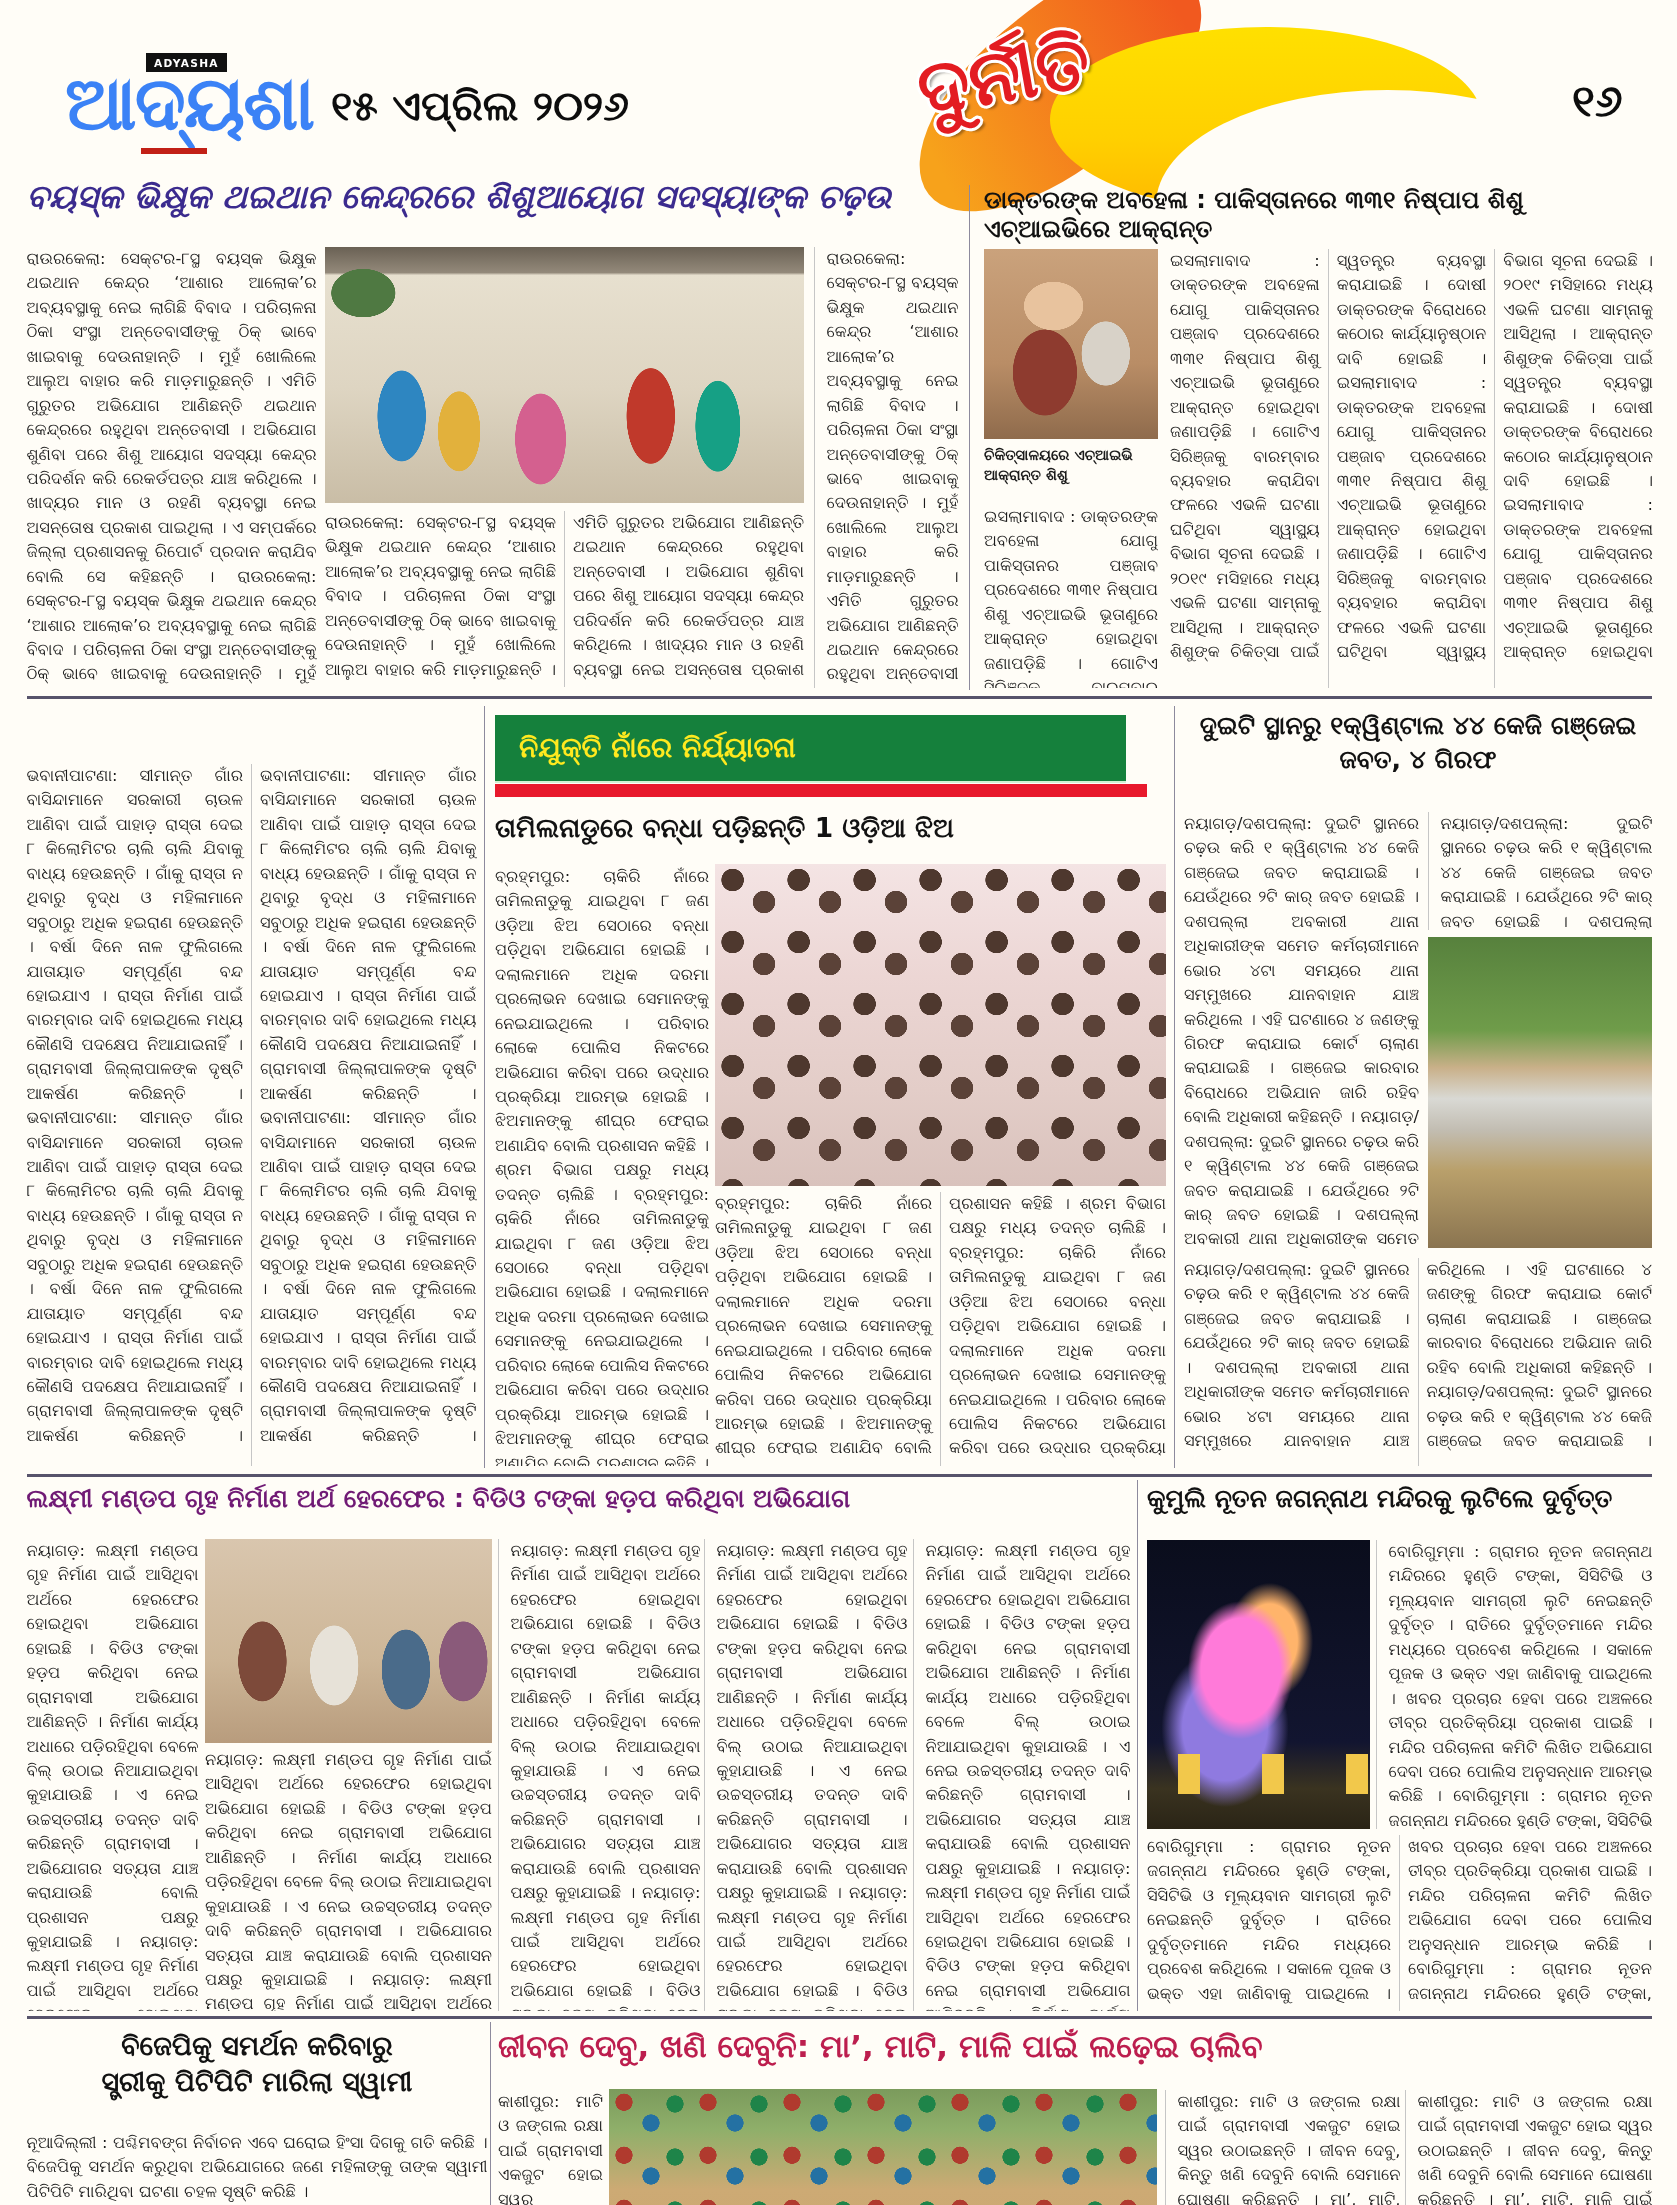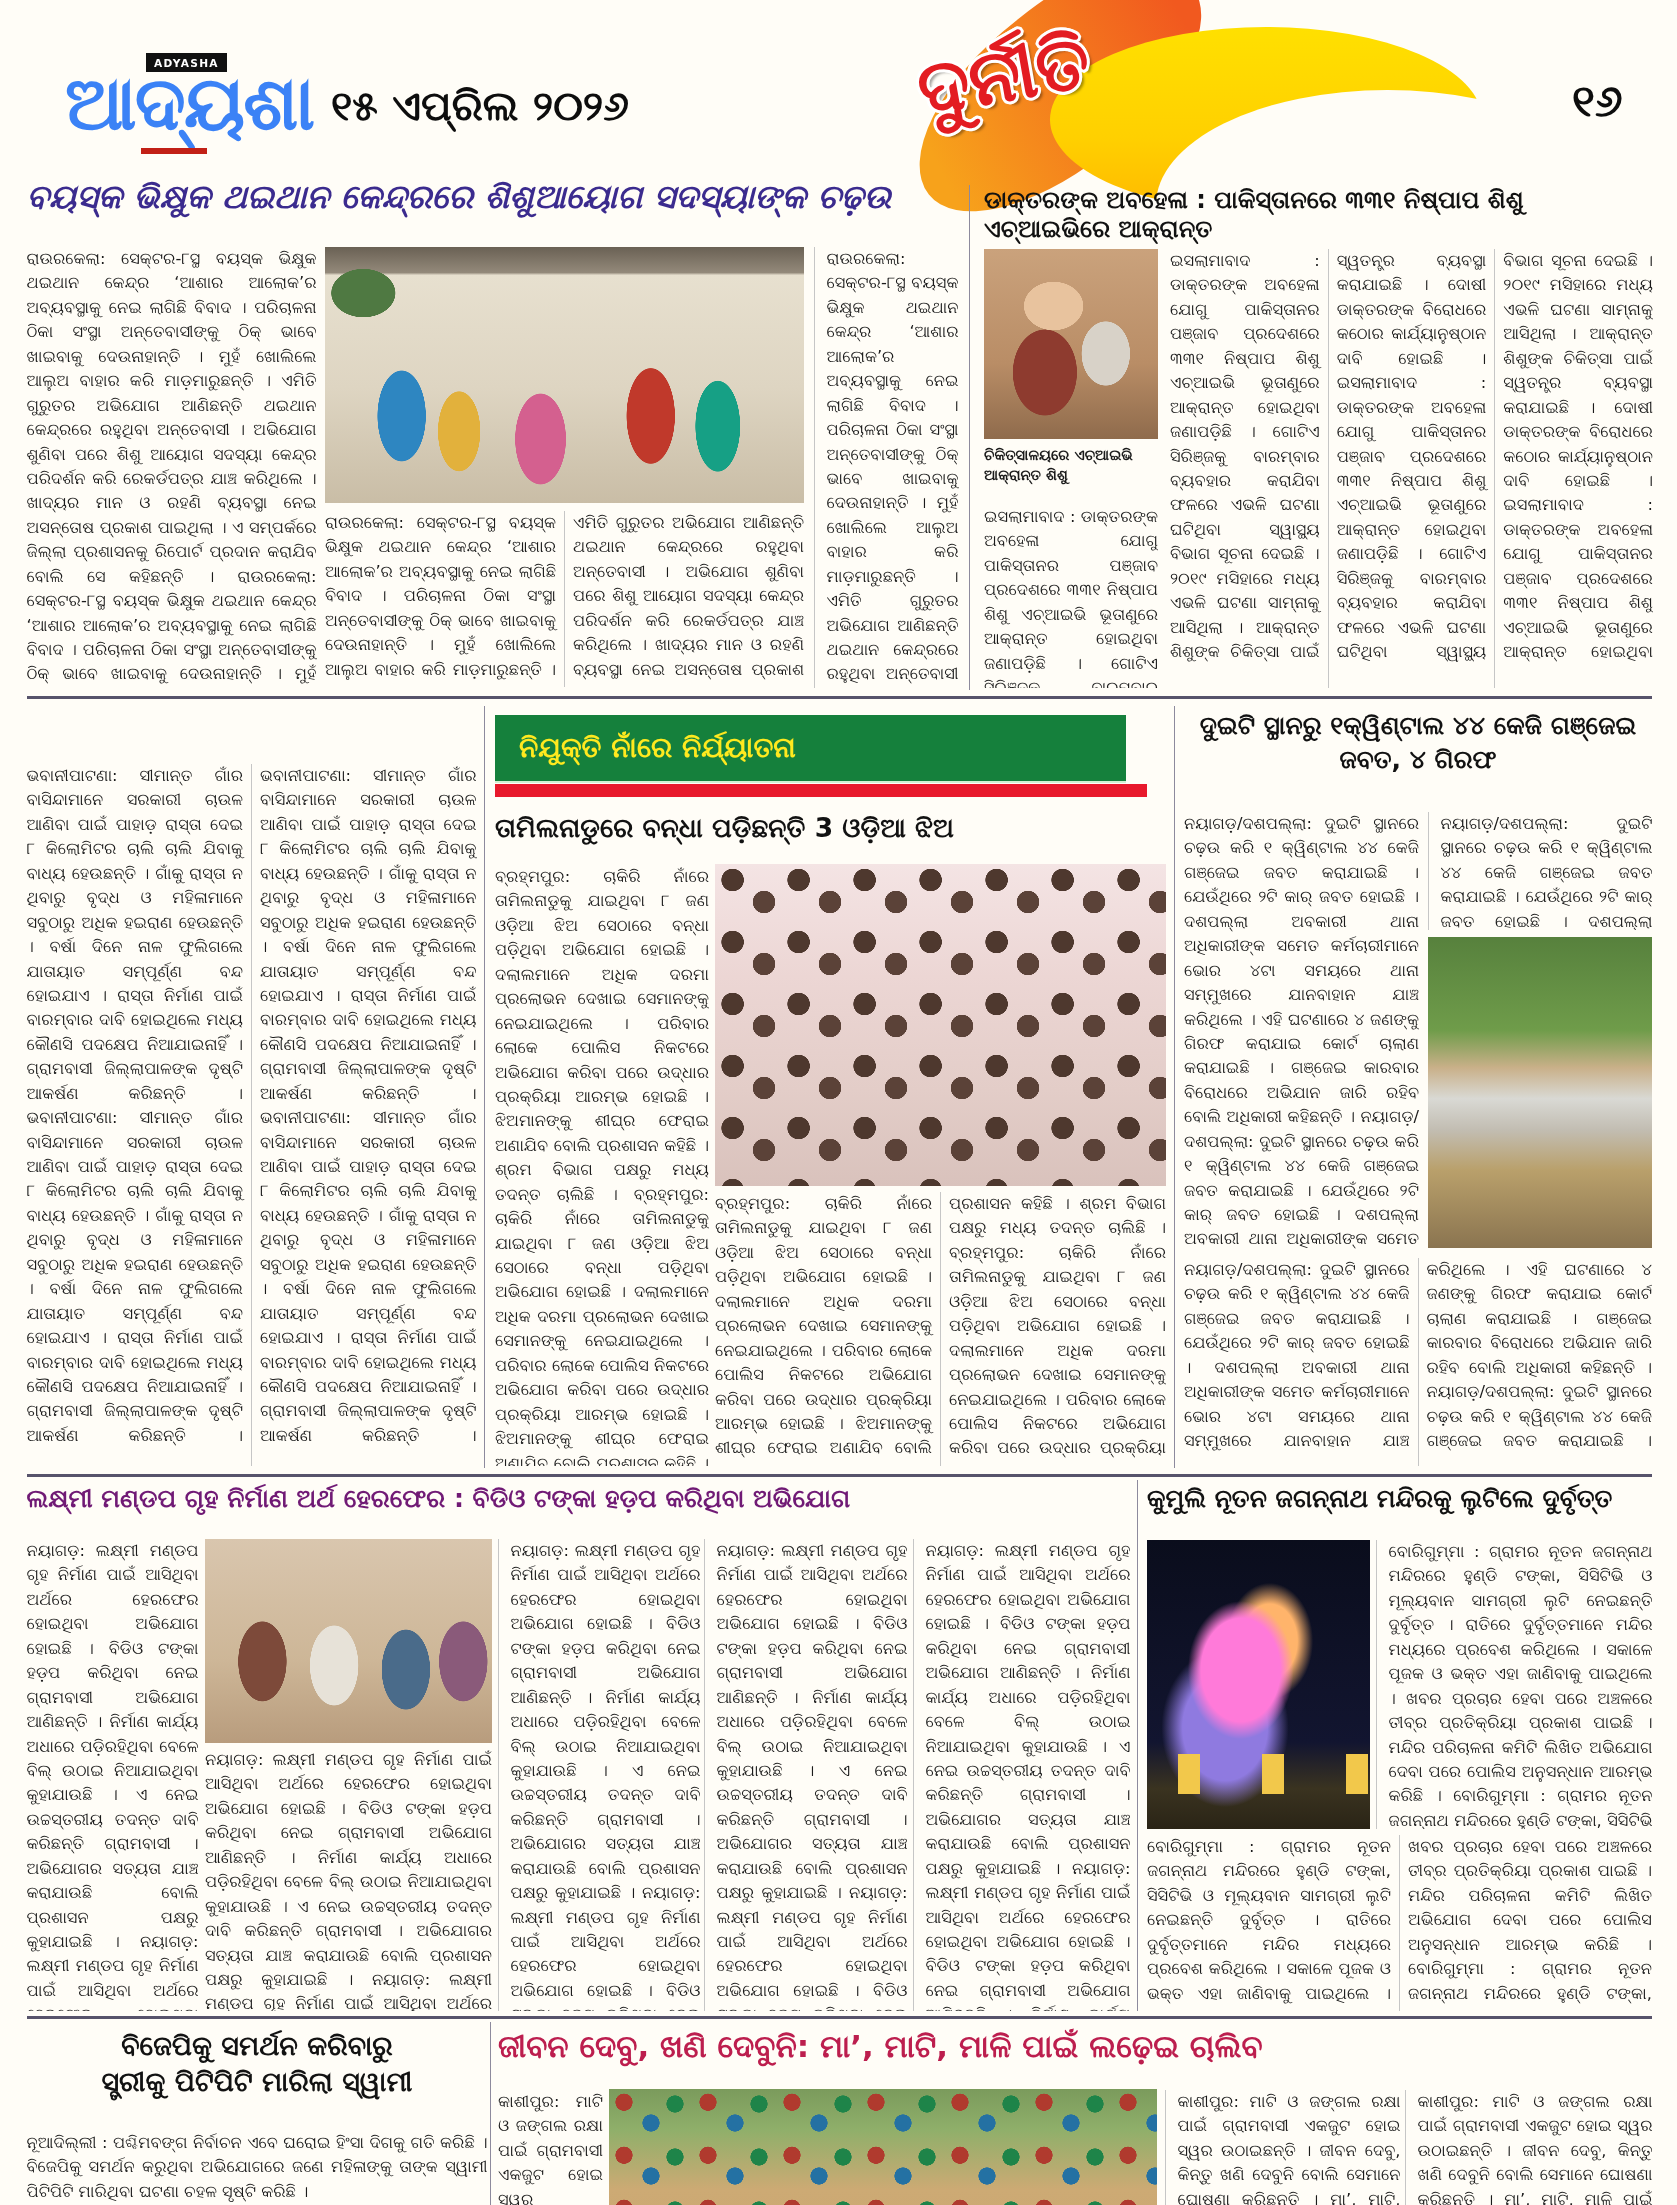--- a/index.html
+++ b/index.html
@@ -116,21 +116,21 @@
 
   <div class="abs hdiv" style="left:26.5px;top:696px;width:1625px;"></div>
 
   <div class="abs bt c2" style="left:26.5px;top:764px;width:450px;height:702px;">ଭବାନୀପାଟଣା: ସୀମାନ୍ତ ଗାଁର ବାସିନ୍ଦାମାନେ ସରକାରୀ ଚାଉଳ ଆଣିବା ପାଇଁ ପାହାଡ଼ ରାସ୍ତା ଦେଇ ୮ କିଲୋମିଟର ଚାଲି ଚାଲି ଯିବାକୁ ବାଧ୍ୟ ହେଉଛନ୍ତି । ଗାଁକୁ ରାସ୍ତା ନ ଥିବାରୁ ବୃଦ୍ଧ ଓ ମହିଳାମାନେ ସବୁଠାରୁ ଅଧିକ ହଇରାଣ ହେଉଛନ୍ତି । ବର୍ଷା ଦିନେ ନାଳ ଫୁଲିଗଲେ ଯାତାୟାତ ସମ୍ପୂର୍ଣ୍ଣ ବନ୍ଦ ହୋଇଯାଏ । ରାସ୍ତା ନିର୍ମାଣ ପାଇଁ ବାରମ୍ବାର ଦାବି ହୋଇଥିଲେ ମଧ୍ୟ କୌଣସି ପଦକ୍ଷେପ ନିଆଯାଇନାହିଁ । ଗ୍ରାମବାସୀ ଜିଲ୍ଲାପାଳଙ୍କ ଦୃଷ୍ଟି ଆକର୍ଷଣ କରିଛନ୍ତି । ଭବାନୀପାଟଣା: ସୀମାନ୍ତ ଗାଁର ବାସିନ୍ଦାମାନେ ସରକାରୀ ଚାଉଳ ଆଣିବା ପାଇଁ ପାହାଡ଼ ରାସ୍ତା ଦେଇ ୮ କିଲୋମିଟର ଚାଲି ଚାଲି ଯିବାକୁ ବାଧ୍ୟ ହେଉଛନ୍ତି । ଗାଁକୁ ରାସ୍ତା ନ ଥିବାରୁ ବୃଦ୍ଧ ଓ ମହିଳାମାନେ ସବୁଠାରୁ ଅଧିକ ହଇରାଣ ହେଉଛନ୍ତି । ବର୍ଷା ଦିନେ ନାଳ ଫୁଲିଗଲେ ଯାତାୟାତ ସମ୍ପୂର୍ଣ୍ଣ ବନ୍ଦ ହୋଇଯାଏ । ରାସ୍ତା ନିର୍ମାଣ ପାଇଁ ବାରମ୍ବାର ଦାବି ହୋଇଥିଲେ ମଧ୍ୟ କୌଣସି ପଦକ୍ଷେପ ନିଆଯାଇନାହିଁ । ଗ୍ରାମବାସୀ ଜିଲ୍ଲାପାଳଙ୍କ ଦୃଷ୍ଟି ଆକର୍ଷଣ କରିଛନ୍ତି । ଭବାନୀପାଟଣା: ସୀମାନ୍ତ ଗାଁର ବାସିନ୍ଦାମାନେ ସରକାରୀ ଚାଉଳ ଆଣିବା ପାଇଁ ପାହାଡ଼ ରାସ୍ତା ଦେଇ ୮ କିଲୋମିଟର ଚାଲି ଚାଲି ଯିବାକୁ ବାଧ୍ୟ ହେଉଛନ୍ତି । ଗାଁକୁ ରାସ୍ତା ନ ଥିବାରୁ ବୃଦ୍ଧ ଓ ମହିଳାମାନେ ସବୁଠାରୁ ଅଧିକ ହଇରାଣ ହେଉଛନ୍ତି । ବର୍ଷା ଦିନେ ନାଳ ଫୁଲିଗଲେ ଯାତାୟାତ ସମ୍ପୂର୍ଣ୍ଣ ବନ୍ଦ ହୋଇଯାଏ । ରାସ୍ତା ନିର୍ମାଣ ପାଇଁ ବାରମ୍ବାର ଦାବି ହୋଇଥିଲେ ମଧ୍ୟ କୌଣସି ପଦକ୍ଷେପ ନିଆଯାଇନାହିଁ । ଗ୍ରାମବାସୀ ଜିଲ୍ଲାପାଳଙ୍କ ଦୃଷ୍ଟି ଆକର୍ଷଣ କରିଛନ୍ତି । ଭବାନୀପାଟଣା: ସୀମାନ୍ତ ଗାଁର ବାସିନ୍ଦାମାନେ ସରକାରୀ ଚାଉଳ ଆଣିବା ପାଇଁ ପାହାଡ଼ ରାସ୍ତା ଦେଇ ୮ କିଲୋମିଟର ଚାଲି ଚାଲି ଯିବାକୁ ବାଧ୍ୟ ହେଉଛନ୍ତି । ଗାଁକୁ ରାସ୍ତା ନ ଥିବାରୁ ବୃଦ୍ଧ ଓ ମହିଳାମାନେ ସବୁଠାରୁ ଅଧିକ ହଇରାଣ ହେଉଛନ୍ତି । ବର୍ଷା ଦିନେ ନାଳ ଫୁଲିଗଲେ ଯାତାୟାତ ସମ୍ପୂର୍ଣ୍ଣ ବନ୍ଦ ହୋଇଯାଏ । ରାସ୍ତା ନିର୍ମାଣ ପାଇଁ ବାରମ୍ବାର ଦାବି ହୋଇଥିଲେ ମଧ୍ୟ କୌଣସି ପଦକ୍ଷେପ ନିଆଯାଇନାହିଁ । ଗ୍ରାମବାସୀ ଜିଲ୍ଲାପାଳଙ୍କ ଦୃଷ୍ଟି ଆକର୍ଷଣ କରିଛନ୍ତି । ଭବାନୀପାଟଣା: ସୀମାନ୍ତ ଗାଁର ବାସିନ୍ଦାମାନେ ସରକାରୀ ଚାଉଳ ଆଣିବା ପାଇଁ ପାହାଡ଼ ରାସ୍ତା ଦେଇ ୮ କିଲୋମିଟର ଚାଲି ଚାଲି ଯିବାକୁ ବାଧ୍ୟ ହେଉଛନ୍ତି । ଗାଁକୁ ରାସ୍ତା ନ ଥିବାରୁ ବୃଦ୍ଧ ଓ ମହିଳାମାନେ ସବୁଠାରୁ ଅଧିକ ହଇରାଣ ହେଉଛନ୍ତି । ବର୍ଷା ଦିନେ ନାଳ ଫୁଲିଗଲେ ଯାତାୟାତ ସମ୍ପୂର୍ଣ୍ଣ ବନ୍ଦ ହୋଇଯାଏ । ରାସ୍ତା ନିର୍ମାଣ ପାଇଁ ବାରମ୍ବାର ଦାବି ହୋଇଥିଲେ ମଧ୍ୟ କୌଣସି ପଦକ୍ଷେପ ନିଆଯାଇନାହିଁ । ଗ୍ରାମବାସୀ ଜିଲ୍ଲାପାଳଙ୍କ ଦୃଷ୍ଟି ଆକର୍ଷଣ କରିଛନ୍ତି । ଭବାନୀପାଟଣା: ସୀମାନ୍ତ ଗାଁର ବାସିନ୍ଦାମାନେ ସରକାରୀ ଚାଉଳ ଆଣିବା ପାଇଁ ପାହାଡ଼ ରାସ୍ତା ଦେଇ ୮ କିଲୋମିଟର ଚାଲି ଚାଲି ଯିବାକୁ ବାଧ୍ୟ ହେଉଛନ୍ତି । ଗାଁକୁ ରାସ୍ତା ନ ଥିବାରୁ ବୃଦ୍ଧ ଓ ମହିଳାମାନେ ସବୁଠାରୁ ଅଧିକ ହଇରାଣ ହେଉଛନ୍ତି । ବର୍ଷା ଦିନେ ନାଳ ଫୁଲିଗଲେ ଯାତାୟାତ ସମ୍ପୂର୍ଣ୍ଣ ବନ୍ଦ ହୋଇଯାଏ । ରାସ୍ତା ନିର୍ମାଣ ପାଇଁ ବାରମ୍ବାର ଦାବି ହୋଇଥିଲେ ମଧ୍ୟ କୌଣସି ପଦକ୍ଷେପ ନିଆଯାଇନାହିଁ । ଗ୍ରାମବାସୀ ଜିଲ୍ଲାପାଳଙ୍କ ଦୃଷ୍ଟି ଆକର୍ଷଣ କରିଛନ୍ତି । ଭବାନୀପାଟଣା: ସୀମାନ୍ତ ଗାଁର ବାସିନ୍ଦାମାନେ ସରକାରୀ ଚାଉଳ ଆଣିବା ପାଇଁ ପାହାଡ଼ ରାସ୍ତା ଦେଇ ୮ କିଲୋମିଟର ଚାଲି ଚାଲି ଯିବାକୁ ବାଧ୍ୟ ହେଉଛନ୍ତି । ଗାଁକୁ ରାସ୍ତା ନ ଥିବାରୁ ବୃଦ୍ଧ ଓ ମହିଳାମାନେ ସବୁଠାରୁ ଅଧିକ ହଇରାଣ ହେଉଛନ୍ତି । ବର୍ଷା ଦିନେ ନାଳ ଫୁଲିଗଲେ ଯାତାୟାତ ସମ୍ପୂର୍ଣ୍ଣ ବନ୍ଦ ହୋଇଯାଏ । ରାସ୍ତା ନିର୍ମାଣ ପାଇଁ ବାରମ୍ବାର ଦାବି ହୋଇଥିଲେ ମଧ୍ୟ କୌଣସି ପଦକ୍ଷେପ ନିଆଯାଇନାହିଁ । ଗ୍ରାମବାସୀ ଜିଲ୍ଲାପାଳଙ୍କ ଦୃଷ୍ଟି ଆକର୍ଷଣ କରିଛନ୍ତି ।</div>
   <div class="abs vdiv" style="left:484px;top:706px;height:762px;"></div>
 
   <div class="abs banner-green" style="left:495px;top:715px;width:631px;height:66px;">
     <span>ନିଯୁକ୍ତି ନାଁରେ ନିର୍ଯ୍ୟାତନା</span>
   </div>
   <div class="abs banner-red" style="left:495px;top:784px;width:652px;height:13.2px;"></div>
-  <div class="abs hl hl-mid" style="left:495px;top:812px;width:673px;">ତାମିଲନାଡୁରେ ବନ୍ଧା ପଡ଼ିଛନ୍ତି 3 ଓଡ଼ିଆ ଝିଅ</div>
+  <div class="abs hl hl-mid" style="left:495px;top:812px;width:673px;">ତାମିଲନାଡୁରେ ବନ୍ଧା ପଡ଼ିଛନ୍ତି 1 ଓଡ଼ିଆ ଝିଅ</div>
   <div class="abs bt" style="left:495px;top:865px;width:214px;height:601px;">ବ୍ରହ୍ମପୁର: ଚାକିରି ନାଁରେ ତାମିଲନାଡୁକୁ ଯାଇଥିବା ୮ ଜଣ ଓଡ଼ିଆ ଝିଅ ସେଠାରେ ବନ୍ଧା ପଡ଼ିଥିବା ଅଭିଯୋଗ ହୋଇଛି । ଦଲାଲମାନେ ଅଧିକ ଦରମା ପ୍ରଲୋଭନ ଦେଖାଇ ସେମାନଙ୍କୁ ନେଇଯାଇଥିଲେ । ପରିବାର ଲୋକେ ପୋଲିସ ନିକଟରେ ଅଭିଯୋଗ କରିବା ପରେ ଉଦ୍ଧାର ପ୍ରକ୍ରିୟା ଆରମ୍ଭ ହୋଇଛି । ଝିଅମାନଙ୍କୁ ଶୀଘ୍ର ଫେରାଇ ଅଣାଯିବ ବୋଲି ପ୍ରଶାସନ କହିଛି । ଶ୍ରମ ବିଭାଗ ପକ୍ଷରୁ ମଧ୍ୟ ତଦନ୍ତ ଚାଲିଛି । ବ୍ରହ୍ମପୁର: ଚାକିରି ନାଁରେ ତାମିଲନାଡୁକୁ ଯାଇଥିବା ୮ ଜଣ ଓଡ଼ିଆ ଝିଅ ସେଠାରେ ବନ୍ଧା ପଡ଼ିଥିବା ଅଭିଯୋଗ ହୋଇଛି । ଦଲାଲମାନେ ଅଧିକ ଦରମା ପ୍ରଲୋଭନ ଦେଖାଇ ସେମାନଙ୍କୁ ନେଇଯାଇଥିଲେ । ପରିବାର ଲୋକେ ପୋଲିସ ନିକଟରେ ଅଭିଯୋଗ କରିବା ପରେ ଉଦ୍ଧାର ପ୍ରକ୍ରିୟା ଆରମ୍ଭ ହୋଇଛି । ଝିଅମାନଙ୍କୁ ଶୀଘ୍ର ଫେରାଇ ଅଣାଯିବ ବୋଲି ପ୍ରଶାସନ କହିଛି । ଶ୍ରମ ବିଭାଗ ପକ୍ଷରୁ ମଧ୍ୟ ତଦନ୍ତ ଚାଲିଛି । ବ୍ରହ୍ମପୁର: ଚାକିରି ନାଁରେ ତାମିଲନାଡୁକୁ ଯାଇଥିବା ୮ ଜଣ ଓଡ଼ିଆ ଝିଅ ସେଠାରେ ବନ୍ଧା ପଡ଼ିଥିବା ଅଭିଯୋଗ ହୋଇଛି । ଦଲାଲମାନେ ଅଧିକ ଦରମା ପ୍ରଲୋଭନ ଦେଖାଇ ସେମାନଙ୍କୁ ନେଇଯାଇଥିଲେ । ପରିବାର ଲୋକେ ପୋଲିସ ନିକଟରେ ଅଭିଯୋଗ କରିବା ପରେ ଉଦ୍ଧାର ପ୍ରକ୍ରିୟା ଆରମ୍ଭ ହୋଇଛି । ଝିଅମାନଙ୍କୁ ଶୀଘ୍ର ଫେରାଇ ଅଣାଯିବ ବୋଲି ପ୍ରଶାସନ କହିଛି । ଶ୍ରମ ବିଭାଗ ପକ୍ଷରୁ ମଧ୍ୟ ତଦନ୍ତ ଚାଲିଛି । ବ୍ରହ୍ମପୁର: ଚାକିରି ନାଁରେ ତାମିଲନାଡୁକୁ ଯାଇଥିବା ୮ ଜଣ ଓଡ଼ିଆ ଝିଅ ସେଠାରେ ବନ୍ଧା ପଡ଼ିଥିବା ଅଭିଯୋଗ ହୋଇଛି । ଦଲାଲମାନେ ଅଧିକ ଦରମା ପ୍ରଲୋଭନ ଦେଖାଇ ସେମାନଙ୍କୁ ନେଇଯାଇଥିଲେ । ପରିବାର ଲୋକେ ପୋଲିସ ନିକଟରେ ଅଭିଯୋଗ କରିବା ପରେ ଉଦ୍ଧାର ପ୍ରକ୍ରିୟା ଆରମ୍ଭ ହୋଇଛି । ଝିଅମାନଙ୍କୁ ଶୀଘ୍ର ଫେରାଇ ଅଣାଯିବ ବୋଲି ପ୍ରଶାସନ କହିଛି । ଶ୍ରମ ବିଭାଗ ପକ୍ଷରୁ ମଧ୍ୟ ତଦନ୍ତ ଚାଲିଛି ।</div>
   <div class="abs photo ph-crowd" style="left:715px;top:864px;width:451px;height:322px;"></div>
   <div class="abs bt c2" style="left:715px;top:1192px;width:451px;height:274px;">ବ୍ରହ୍ମପୁର: ଚାକିରି ନାଁରେ ତାମିଲନାଡୁକୁ ଯାଇଥିବା ୮ ଜଣ ଓଡ଼ିଆ ଝିଅ ସେଠାରେ ବନ୍ଧା ପଡ଼ିଥିବା ଅଭିଯୋଗ ହୋଇଛି । ଦଲାଲମାନେ ଅଧିକ ଦରମା ପ୍ରଲୋଭନ ଦେଖାଇ ସେମାନଙ୍କୁ ନେଇଯାଇଥିଲେ । ପରିବାର ଲୋକେ ପୋଲିସ ନିକଟରେ ଅଭିଯୋଗ କରିବା ପରେ ଉଦ୍ଧାର ପ୍ରକ୍ରିୟା ଆରମ୍ଭ ହୋଇଛି । ଝିଅମାନଙ୍କୁ ଶୀଘ୍ର ଫେରାଇ ଅଣାଯିବ ବୋଲି ପ୍ରଶାସନ କହିଛି । ଶ୍ରମ ବିଭାଗ ପକ୍ଷରୁ ମଧ୍ୟ ତଦନ୍ତ ଚାଲିଛି । ବ୍ରହ୍ମପୁର: ଚାକିରି ନାଁରେ ତାମିଲନାଡୁକୁ ଯାଇଥିବା ୮ ଜଣ ଓଡ଼ିଆ ଝିଅ ସେଠାରେ ବନ୍ଧା ପଡ଼ିଥିବା ଅଭିଯୋଗ ହୋଇଛି । ଦଲାଲମାନେ ଅଧିକ ଦରମା ପ୍ରଲୋଭନ ଦେଖାଇ ସେମାନଙ୍କୁ ନେଇଯାଇଥିଲେ । ପରିବାର ଲୋକେ ପୋଲିସ ନିକଟରେ ଅଭିଯୋଗ କରିବା ପରେ ଉଦ୍ଧାର ପ୍ରକ୍ରିୟା ଆରମ୍ଭ ହୋଇଛି । ଝିଅମାନଙ୍କୁ ଶୀଘ୍ର ଫେରାଇ ଅଣାଯିବ ବୋଲି ପ୍ରଶାସନ କହିଛି । ଶ୍ରମ ବିଭାଗ ପକ୍ଷରୁ ମଧ୍ୟ ତଦନ୍ତ ଚାଲିଛି । ବ୍ରହ୍ମପୁର: ଚାକିରି ନାଁରେ ତାମିଲନାଡୁକୁ ଯାଇଥିବା ୮ ଜଣ ଓଡ଼ିଆ ଝିଅ ସେଠାରେ ବନ୍ଧା ପଡ଼ିଥିବା ଅଭିଯୋଗ ହୋଇଛି । ଦଲାଲମାନେ ଅଧିକ ଦରମା ପ୍ରଲୋଭନ ଦେଖାଇ ସେମାନଙ୍କୁ ନେଇଯାଇଥିଲେ । ପରିବାର ଲୋକେ ପୋଲିସ ନିକଟରେ ଅଭିଯୋଗ କରିବା ପରେ ଉଦ୍ଧାର ପ୍ରକ୍ରିୟା ଆରମ୍ଭ ହୋଇଛି । ଝିଅମାନଙ୍କୁ ଶୀଘ୍ର ଫେରାଇ ଅଣାଯିବ ବୋଲି ପ୍ରଶାସନ କହିଛି । ଶ୍ରମ ବିଭାଗ ପକ୍ଷରୁ ମଧ୍ୟ ତଦନ୍ତ ଚାଲିଛି । ବ୍ରହ୍ମପୁର: ଚାକିରି ନାଁରେ ତାମିଲନାଡୁକୁ ଯାଇଥିବା ୮ ଜଣ ଓଡ଼ିଆ ଝିଅ ସେଠାରେ ବନ୍ଧା ପଡ଼ିଥିବା ଅଭିଯୋଗ ହୋଇଛି । ଦଲାଲମାନେ ଅଧିକ ଦରମା ପ୍ରଲୋଭନ ଦେଖାଇ ସେମାନଙ୍କୁ ନେଇଯାଇଥିଲେ । ପରିବାର ଲୋକେ ପୋଲିସ ନିକଟରେ ଅଭିଯୋଗ କରିବା ପରେ ଉଦ୍ଧାର ପ୍ରକ୍ରିୟା ଆରମ୍ଭ ହୋଇଛି । ଝିଅମାନଙ୍କୁ ଶୀଘ୍ର ଫେରାଇ ଅଣାଯିବ ବୋଲି ପ୍ରଶାସନ କହିଛି । ଶ୍ରମ ବିଭାଗ ପକ୍ଷରୁ ମଧ୍ୟ ତଦନ୍ତ ଚାଲିଛି ।</div>
   <div class="abs vdiv" style="left:1174px;top:706px;height:762px;"></div>
 
   <div class="abs hl hl-2line" style="left:1184px;top:709px;width:468px;">ଦୁଇଟି ସ୍ଥାନରୁ ୧କ୍ୱିଣ୍ଟାଲ ୪୪ କେଜି ଗଞ୍ଜେଇ ଜବତ, ୪ ଗିରଫ</div>
   <div class="abs bt" style="left:1184px;top:812px;width:235px;height:442px;">ନୟାଗଡ଼/ଦଶପଲ୍ଲା: ଦୁଇଟି ସ୍ଥାନରେ ଚଢ଼ଉ କରି ୧ କ୍ୱିଣ୍ଟାଲ ୪୪ କେଜି ଗଞ୍ଜେଇ ଜବତ କରାଯାଇଛି । ଯେଉଁଥିରେ ୨ଟି କାର୍ ଜବତ ହୋଇଛି । ଦଶପଲ୍ଲା ଅବକାରୀ ଥାନା ଅଧିକାରୀଙ୍କ ସମେତ କର୍ମଚାରୀମାନେ ଭୋର ୪ଟା ସମୟରେ ଥାନା ସମ୍ମୁଖରେ ଯାନବାହାନ ଯାଞ୍ଚ କରିଥିଲେ । ଏହି ଘଟଣାରେ ୪ ଜଣଙ୍କୁ ଗିରଫ କରାଯାଇ କୋର୍ଟ ଚାଲାଣ କରାଯାଇଛି । ଗଞ୍ଜେଇ କାରବାର ବିରୋଧରେ ଅଭିଯାନ ଜାରି ରହିବ ବୋଲି ଅଧିକାରୀ କହିଛନ୍ତି । ନୟାଗଡ଼/ଦଶପଲ୍ଲା: ଦୁଇଟି ସ୍ଥାନରେ ଚଢ଼ଉ କରି ୧ କ୍ୱିଣ୍ଟାଲ ୪୪ କେଜି ଗଞ୍ଜେଇ ଜବତ କରାଯାଇଛି । ଯେଉଁଥିରେ ୨ଟି କାର୍ ଜବତ ହୋଇଛି । ଦଶପଲ୍ଲା ଅବକାରୀ ଥାନା ଅଧିକାରୀଙ୍କ ସମେତ କର୍ମଚାରୀମାନେ ଭୋର ୪ଟା ସମୟରେ ଥାନା ସମ୍ମୁଖରେ ଯାନବାହାନ ଯାଞ୍ଚ କରିଥିଲେ । ଏହି ଘଟଣାରେ ୪ ଜଣଙ୍କୁ ଗିରଫ କରାଯାଇ କୋର୍ଟ ଚାଲାଣ କରାଯାଇଛି । ଗଞ୍ଜେଇ କାରବାର ବିରୋଧରେ ଅଭିଯାନ ଜାରି ରହିବ ବୋଲି ଅଧିକାରୀ କହିଛନ୍ତି । ନୟାଗଡ଼/ଦଶପଲ୍ଲା: ଦୁଇଟି ସ୍ଥାନରେ ଚଢ଼ଉ କରି ୧ କ୍ୱିଣ୍ଟାଲ ୪୪ କେଜି ଗଞ୍ଜେଇ ଜବତ କରାଯାଇଛି । ଯେଉଁଥିରେ ୨ଟି କାର୍ ଜବତ ହୋଇଛି । ଦଶପଲ୍ଲା ଅବକାରୀ ଥାନା ଅଧିକାରୀଙ୍କ ସମେତ କର୍ମଚାରୀମାନେ ଭୋର ୪ଟା ସମୟରେ ଥାନା ସମ୍ମୁଖରେ ଯାନବାହାନ ଯାଞ୍ଚ କରିଥିଲେ । ଏହି ଘଟଣାରେ ୪ ଜଣଙ୍କୁ ଗିରଫ କରାଯାଇ କୋର୍ଟ ଚାଲାଣ କରାଯାଇଛି । ଗଞ୍ଜେଇ କାରବାର ବିରୋଧରେ ଅଭିଯାନ ଜାରି ରହିବ ବୋଲି ଅଧିକାରୀ କହିଛନ୍ତି ।</div>
   <div class="abs bt vr-left" style="left:1428px;top:812px;width:212px;height:118px;">ନୟାଗଡ଼/ଦଶପଲ୍ଲା: ଦୁଇଟି ସ୍ଥାନରେ ଚଢ଼ଉ କରି ୧ କ୍ୱିଣ୍ଟାଲ ୪୪ କେଜି ଗଞ୍ଜେଇ ଜବତ କରାଯାଇଛି । ଯେଉଁଥିରେ ୨ଟି କାର୍ ଜବତ ହୋଇଛି । ଦଶପଲ୍ଲା ଅବକାରୀ ଥାନା ଅଧିକାରୀଙ୍କ ସମେତ କର୍ମଚାରୀମାନେ ଭୋର ୪ଟା ସମୟରେ ଥାନା ସମ୍ମୁଖରେ ଯାନବାହାନ ଯାଞ୍ଚ କରିଥିଲେ । ଏହି ଘଟଣାରେ ୪ ଜଣଙ୍କୁ ଗିରଫ କରାଯାଇ କୋର୍ଟ ଚାଲାଣ କରାଯାଇଛି । ଗଞ୍ଜେଇ କାରବାର ବିରୋଧରେ ଅଭିଯାନ ଜାରି ରହିବ ବୋଲି ଅଧିକାରୀ କହିଛନ୍ତି ।</div>
   <div class="abs photo ph-ganja" style="left:1428px;top:937px;width:224px;height:311px;"></div>
   <div class="abs bt c2" style="left:1184px;top:1258px;width:468px;height:208px;">ନୟାଗଡ଼/ଦଶପଲ୍ଲା: ଦୁଇଟି ସ୍ଥାନରେ ଚଢ଼ଉ କରି ୧ କ୍ୱିଣ୍ଟାଲ ୪୪ କେଜି ଗଞ୍ଜେଇ ଜବତ କରାଯାଇଛି । ଯେଉଁଥିରେ ୨ଟି କାର୍ ଜବତ ହୋଇଛି । ଦଶପଲ୍ଲା ଅବକାରୀ ଥାନା ଅଧିକାରୀଙ୍କ ସମେତ କର୍ମଚାରୀମାନେ ଭୋର ୪ଟା ସମୟରେ ଥାନା ସମ୍ମୁଖରେ ଯାନବାହାନ ଯାଞ୍ଚ କରିଥିଲେ । ଏହି ଘଟଣାରେ ୪ ଜଣଙ୍କୁ ଗିରଫ କରାଯାଇ କୋର୍ଟ ଚାଲାଣ କରାଯାଇଛି । ଗଞ୍ଜେଇ କାରବାର ବିରୋଧରେ ଅଭିଯାନ ଜାରି ରହିବ ବୋଲି ଅଧିକାରୀ କହିଛନ୍ତି । ନୟାଗଡ଼/ଦଶପଲ୍ଲା: ଦୁଇଟି ସ୍ଥାନରେ ଚଢ଼ଉ କରି ୧ କ୍ୱିଣ୍ଟାଲ ୪୪ କେଜି ଗଞ୍ଜେଇ ଜବତ କରାଯାଇଛି । ଯେଉଁଥିରେ ୨ଟି କାର୍ ଜବତ ହୋଇଛି । ଦଶପଲ୍ଲା ଅବକାରୀ ଥାନା ଅଧିକାରୀଙ୍କ ସମେତ କର୍ମଚାରୀମାନେ ଭୋର ୪ଟା ସମୟରେ ଥାନା ସମ୍ମୁଖରେ ଯାନବାହାନ ଯାଞ୍ଚ କରିଥିଲେ । ଏହି ଘଟଣାରେ ୪ ଜଣଙ୍କୁ ଗିରଫ କରାଯାଇ କୋର୍ଟ ଚାଲାଣ କରାଯାଇଛି । ଗଞ୍ଜେଇ କାରବାର ବିରୋଧରେ ଅଭିଯାନ ଜାରି ରହିବ ବୋଲି ଅଧିକାରୀ କହିଛନ୍ତି । ନୟାଗଡ଼/ଦଶପଲ୍ଲା: ଦୁଇଟି ସ୍ଥାନରେ ଚଢ଼ଉ କରି ୧ କ୍ୱିଣ୍ଟାଲ ୪୪ କେଜି ଗଞ୍ଜେଇ ଜବତ କରାଯାଇଛି । ଯେଉଁଥିରେ ୨ଟି କାର୍ ଜବତ ହୋଇଛି । ଦଶପଲ୍ଲା ଅବକାରୀ ଥାନା ଅଧିକାରୀଙ୍କ ସମେତ କର୍ମଚାରୀମାନେ ଭୋର ୪ଟା ସମୟରେ ଥାନା ସମ୍ମୁଖରେ ଯାନବାହାନ ଯାଞ୍ଚ କରିଥିଲେ । ଏହି ଘଟଣାରେ ୪ ଜଣଙ୍କୁ ଗିରଫ କରାଯାଇ କୋର୍ଟ ଚାଲାଣ କରାଯାଇଛି । ଗଞ୍ଜେଇ କାରବାର ବିରୋଧରେ ଅଭିଯାନ ଜାରି ରହିବ ବୋଲି ଅଧିକାରୀ କହିଛନ୍ତି ।</div>

